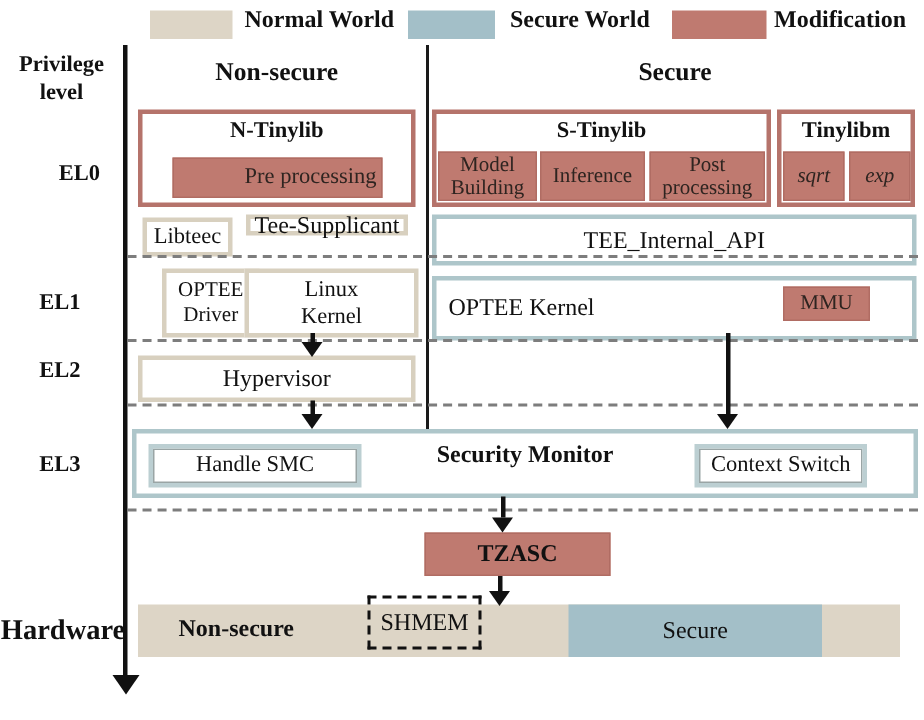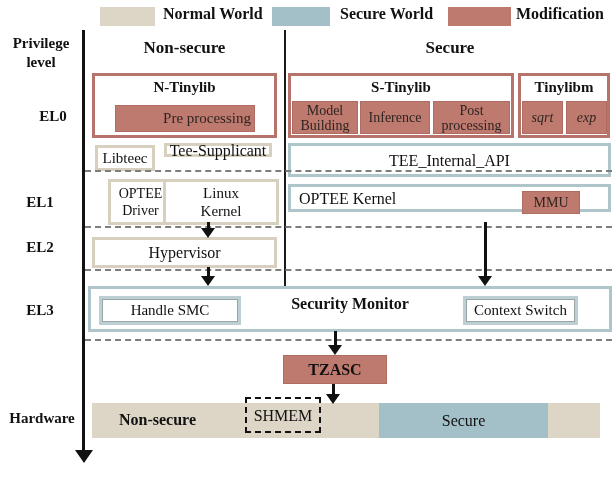--- a/index.html
+++ b/index.html
@@ -57,21 +57,21 @@
   <div class="label" style="left:516px;top:5px;width:100px;font-size:16px;text-align:left;">Modification</div>
 
   <div class="label bold preline" style="left:0;top:34px;width:82px;font-size:15px;line-height:19px;">Privilege
 level</div>
   <div class="abs" style="left:82px;top:30px;width:3px;height:422px;background:#111;"></div>
   <div class="abs" style="left:75px;top:450px;width:0;height:0;border-left:9px solid transparent;border-right:9px solid transparent;border-top:13px solid #111;"></div>
   <div class="label bold" style="left:0;top:108px;width:80px;font-size:15px;padding-left:13px;">EL0</div>
   <div class="label bold" style="left:0;top:194px;width:80px;font-size:15px;">EL1</div>
   <div class="label bold" style="left:0;top:239px;width:80px;font-size:15px;">EL2</div>
   <div class="label bold" style="left:0;top:302px;width:80px;font-size:15px;">EL3</div>
-  <div class="label bold" style="left:0;top:410px;width:84px;font-size:15px;">Hardware</div>
+  <div class="label bold" style="left:0;top:410px;width:84px;font-size:19px;">Hardware</div>
 
   <div class="label bold" style="left:92px;top:38px;width:185px;font-size:17px;">Non-secure</div>
   <div class="label bold" style="left:288px;top:38px;width:324px;font-size:17px;">Secure</div>
   <div class="abs" style="left:284px;top:30px;width:2px;height:256px;background:#1a1a1a;"></div>
 
   <div class="box red-border" style="left:92px;top:73px;width:185px;height:65px;align-items:flex-start;">
     <div class="bold" style="margin-top:3px;">N-Tinylib</div>
   </div>
   <div class="box red-fill" style="left:115px;top:105px;width:140px;height:27px;padding-left:44px;">Pre processing</div>
 
@@ -96,34 +96,34 @@
 
   <div class="dash-line" style="top:170px;"></div>
   <div class="dash-line" style="top:226px;"></div>
   <div class="dash-line" style="top:269px;"></div>
   <div class="dash-line" style="top:339px;"></div>
 
   <div class="box beige-border preline" style="left:108px;top:179px;width:65px;height:46px;font-size:14px;line-height:17px;">OPTEE
 Driver</div>
   <div class="box beige-border preline" style="left:163px;top:179px;width:116px;height:46px;font-size:15px;line-height:18px;">Linux
 Kernel</div>
-  <div class="box blue-border" style="left:288px;top:184px;width:323px;height:28px;justify-content:flex-start;padding-left:8px;font-size:16px;">
+  <div class="box blue-border" style="left:288px;top:184px;width:323px;height:43px;justify-content:flex-start;padding-left:8px;font-size:16px;">
     <span>OPTEE Kernel</span>
   </div>
   <div class="box red-fill" style="left:522px;top:191px;width:58px;height:23px;font-size:14px;">MMU</div>
 
   <div class="box beige-border" style="left:92px;top:237px;width:185px;height:31px;font-size:16px;">Hypervisor</div>
 
   <div class="box blue-border" style="left:88px;top:286px;width:524px;height:46px;">
     <div class="label bold" style="left:0;right:0;top:6px;font-size:16px;">Security Monitor</div>
     <div class="inner-frame" style="left:11px;top:10px;width:136px;height:23px;">Handle SMC</div>
     <div class="inner-frame" style="left:375px;top:10px;width:109px;height:23px;">Context Switch</div>
   </div>
 
-  <div class="box red-fill bold" style="left:283px;top:355px;width:104px;height:29px;font-size:16px;color:#111;">TZASC</div>
+  <div class="box red-fill bold" style="left:283px;top:355px;width:124px;height:29px;font-size:16px;color:#111;">TZASC</div>
 
   <div class="abs beige-fill" style="left:92px;top:403px;width:508px;height:35px;">
     <div class="label" style="left:18px;top:8px;width:95px;font-size:16px;">Non-secure</div>
     <div class="box" style="left:153px;top:-6px;width:76px;height:36px;background:transparent;border:2px dashed #111;font-size:16px;">SHMEM</div>
     <div class="box blue-fill" style="left:287px;top:0;width:169px;height:35px;border:none;font-size:16px;">Secure</div>
   </div>
 
   <div class="arrow" style="left:201px;top:222px;height:16px;">
       <div class="stem"></div>
       <div class="head"></div>

